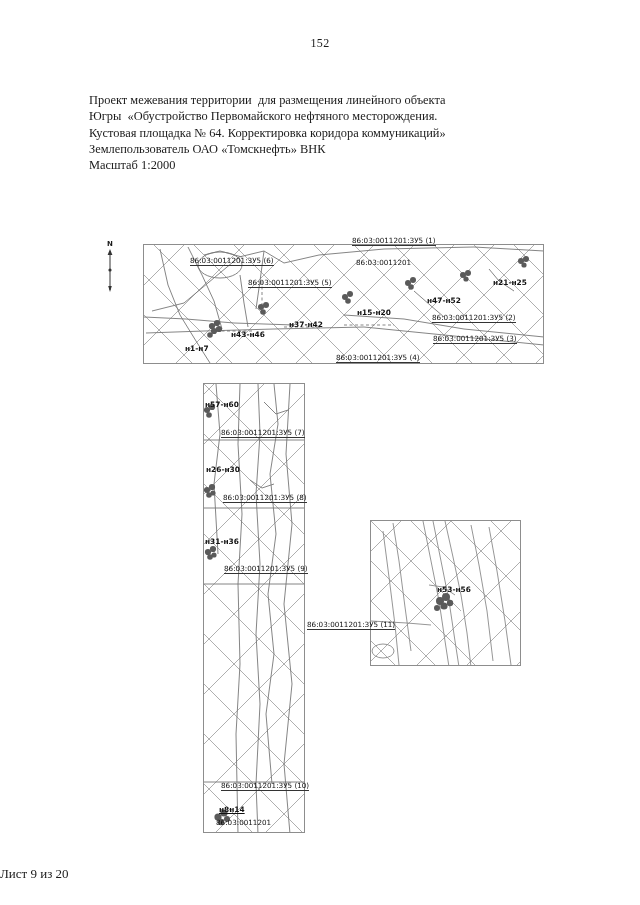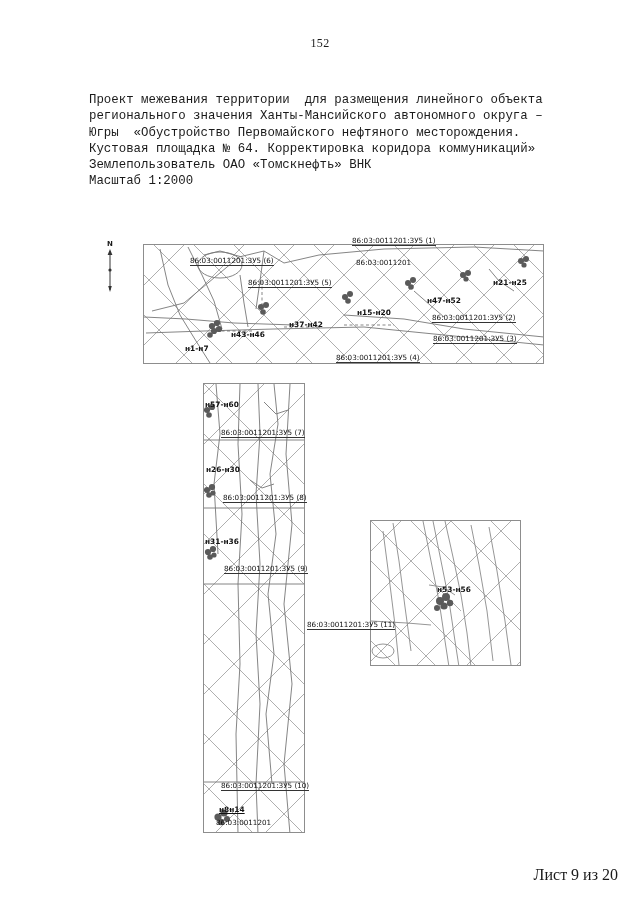--- a/index.html
+++ b/index.html
@@ -29,30 +29,30 @@
 
   
   #title-block {
     position: absolute;
     top: 92px;
     left: 89px;
     width: 460px;
     font-size: 12.4px;
     line-height: 16.3px;
   }
-  #title-block .tline { white-space: pre; font-family: Liberation Mono, monospace; }
+  #title-block .tline { white-space: pre; }
 
   
   #footer {
     position: absolute;
     top: 866px;
     left: 0;
     width: 618px;
-    text-align: right;
-    font-size: 16px;
+    text-align: left;
+    font-size: 13px;
   }
 
   
   .map-frame {
     position: absolute;
     border: 1px solid #8d8d8d;
     background: #ffffff;
     box-sizing: border-box;
     overflow: hidden;
   }
@@ -104,21 +104,20 @@
   }
   .float-label.underline { border-bottom: 1px solid #333; }
 </style>
 </head>
 <body>
 
 <div id="page-number">152</div>
 
 <div id="title-block">
   <div class="tline">Проект межевания территории  для размещения линейного объекта</div>
-  <div class="tline">регионального значения Ханты-Мансийского автономного округа –</div>
   <div class="tline">Югры  «Обустройство Первомайского нефтяного месторождения.</div>
   <div class="tline">Кустовая площадка № 64. Корректировка коридора коммуникаций»</div>
   <div class="tline">Землепользователь ОАО «Томскнефть» ВНК</div>
   <div class="tline">Масштаб 1:2000</div>
 </div>
 
 <div id="north-arrow">
   <span class="n-letter">N</span>
   <svg width="16" height="52" viewBox="0 0 16 52">
     <line x1="4" y1="12" x2="4" y2="50" stroke="#333" stroke-width="1"></line>

